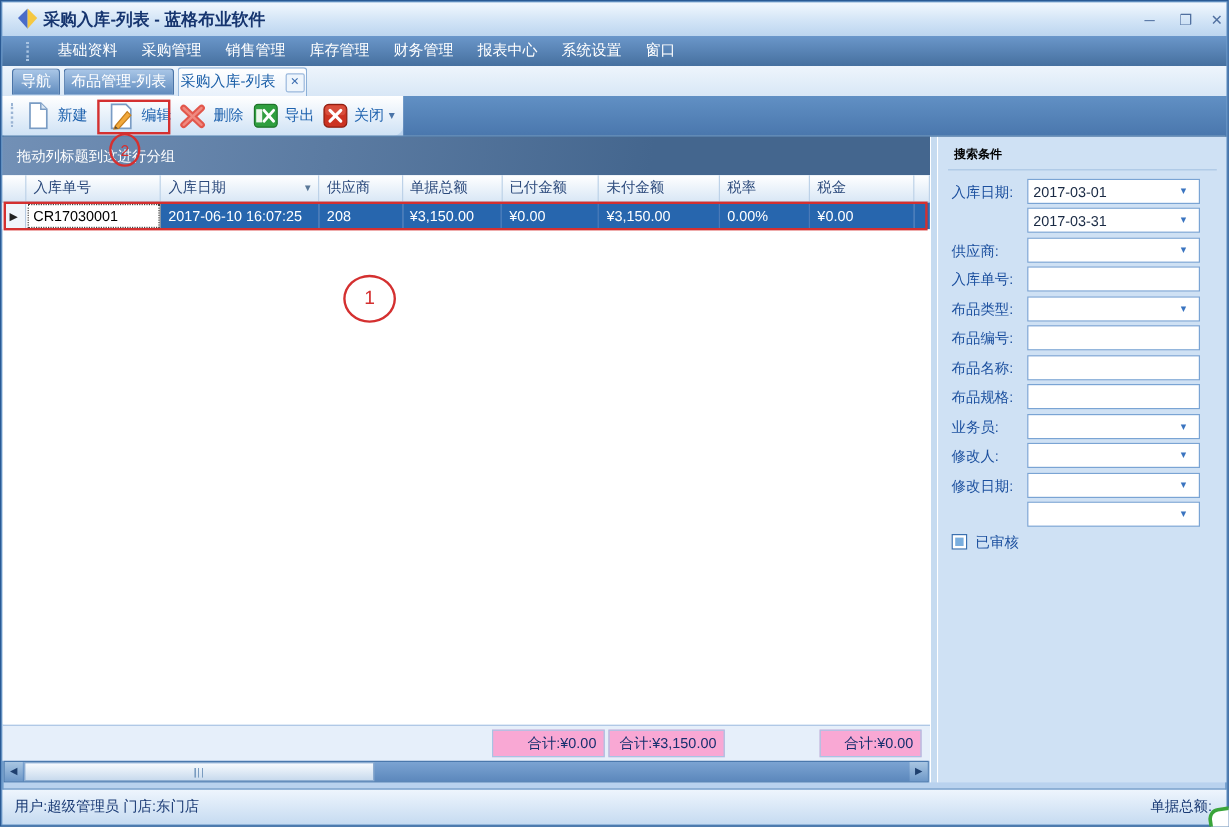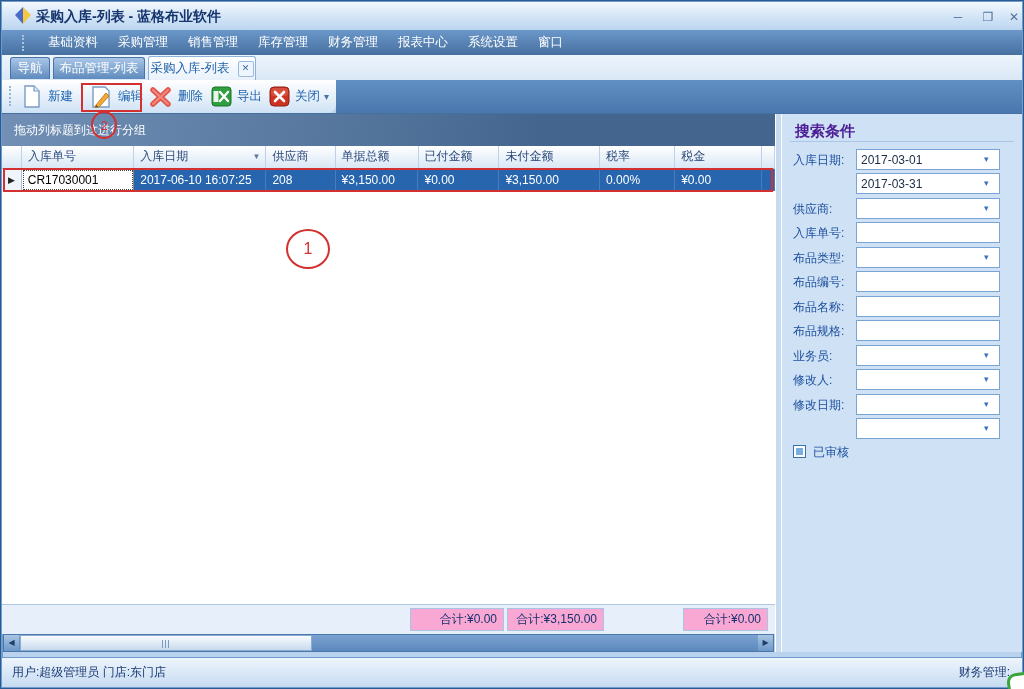--- a/index.html
+++ b/index.html
@@ -69,21 +69,21 @@
   .sbtn{position:absolute;top:0;width:15px;height:16px;text-align:center;line-height:16px;
       font-size:8px;color:#1e3f6e;background:linear-gradient(#a9c6e2,#6e98c8);}
   .sthumb{position:absolute;left:16px;top:0;width:292px;height:16px;box-sizing:border-box;
       background:linear-gradient(#f8fbfe,#c8daed);border:1px solid #8cacd0;}
   .sgrip{position:absolute;left:50%;top:4px;width:8px;height:8px;margin-left:-4px;
       background:repeating-linear-gradient(90deg,#7a9cc0 0 1px,transparent 1px 3px);}
   
   .splitter{left:775px;top:114px;width:7px;height:538px;
       background:linear-gradient(90deg,#ffffff 0 1px,#c6dbf0 1px 6px,#ffffff 6px 7px);}
   .spanel{left:782px;top:114px;width:240px;height:538px;background:#cfe1f4;}
-  .ptitle{position:absolute;left:13px;top:8px;font-size:15px;font-weight:bold;color:#4c1d95;}
+  .ptitle{position:absolute;left:13px;top:8px;font-size:10px;font-weight:bold;color:#000000;}
   .ptline{position:absolute;left:8px;top:27px;width:224px;height:1px;background:#aac6e4;}
   .frow{position:absolute;left:0;width:240px;height:21px;}
   .flabel{position:absolute;left:11px;top:3px;color:#1b4f9e;}
   .finput{position:absolute;left:74px;top:0;width:144px;height:21px;box-sizing:border-box;
       border:1px solid #7aa4d4;background:#fff;font-size:12px;padding:1px 14px 1px 4px;
       font-family:"Liberation Sans","DejaVu Sans",sans-serif;color:#1a2a44;}
   .finput.plain{padding-right:4px;}
   .combo-arrow{position:absolute;left:202px;top:5px;font-size:9px;color:#3a74c0;}
   .chk{position:absolute;left:11px;top:1px;width:13px;height:13px;box-sizing:border-box;
       border:1px solid #3a70b0;background:#fff;}
@@ -312,21 +312,21 @@
           <span class="chk-inner"></span>
         </span>
       <span class="chklabel">已审核</span>
     </div>
 
   </div>
 
   <div class="abs statusbar">
     <span class="status-left">用户:超级管理员  门店:东门店</span>
     <span class="status-right">
-      <span>财务管理:</span>
+      <span>单据总额:</span>
     </span>
   </div>
   <div class="abs green-corner"></div>
 
   <div class="abs ann ann-rect" style="left:81px;top:83px;width:61px;height:29px;"></div>
   <div class="abs ann ann-circle" style="left:91px;top:111px;width:26px;height:28px;font-size:13px;">
     <span>2</span>
   </div>
   <div class="abs ann ann-rect" style="left:3px;top:168px;width:770px;height:24px;"></div>
   <div class="abs ann ann-circle" style="left:286px;top:229px;width:44px;height:40px;font-size:16px;">

